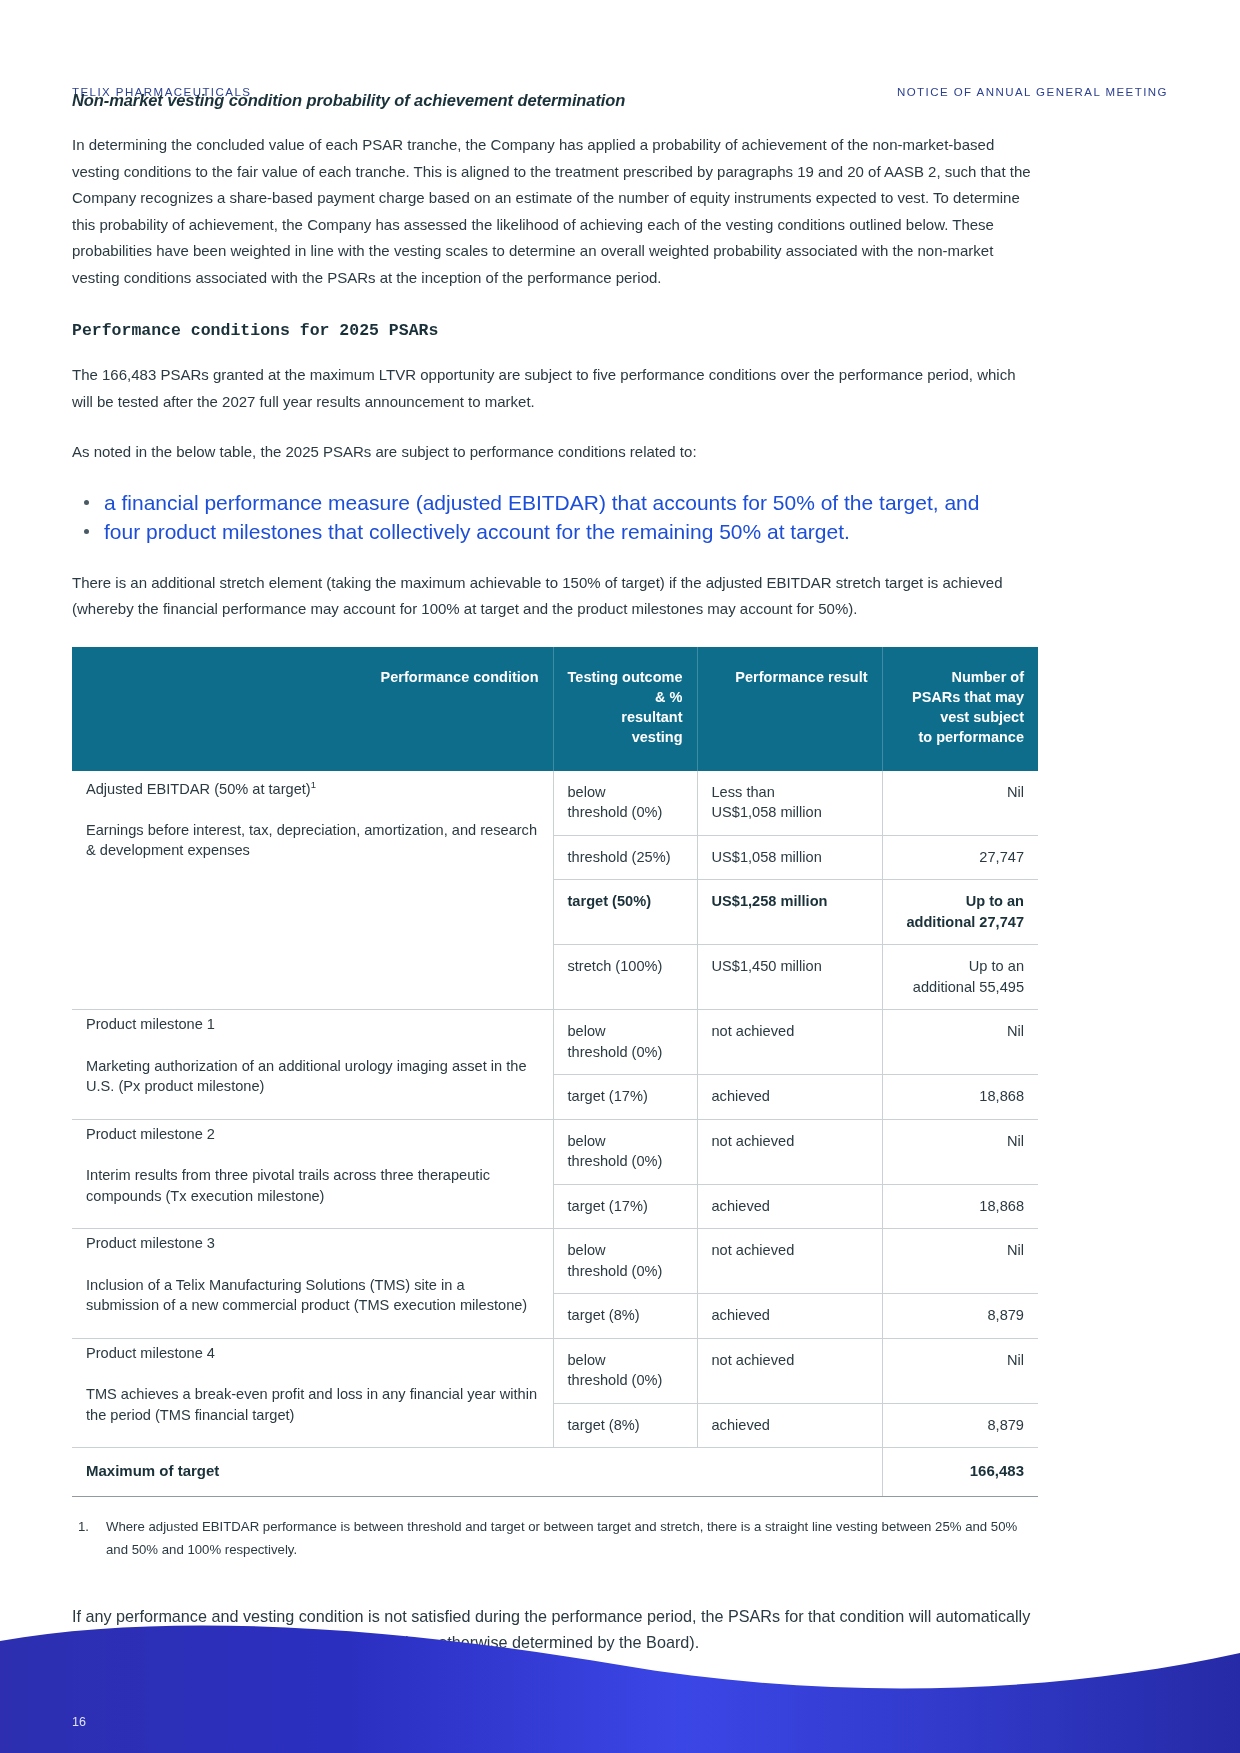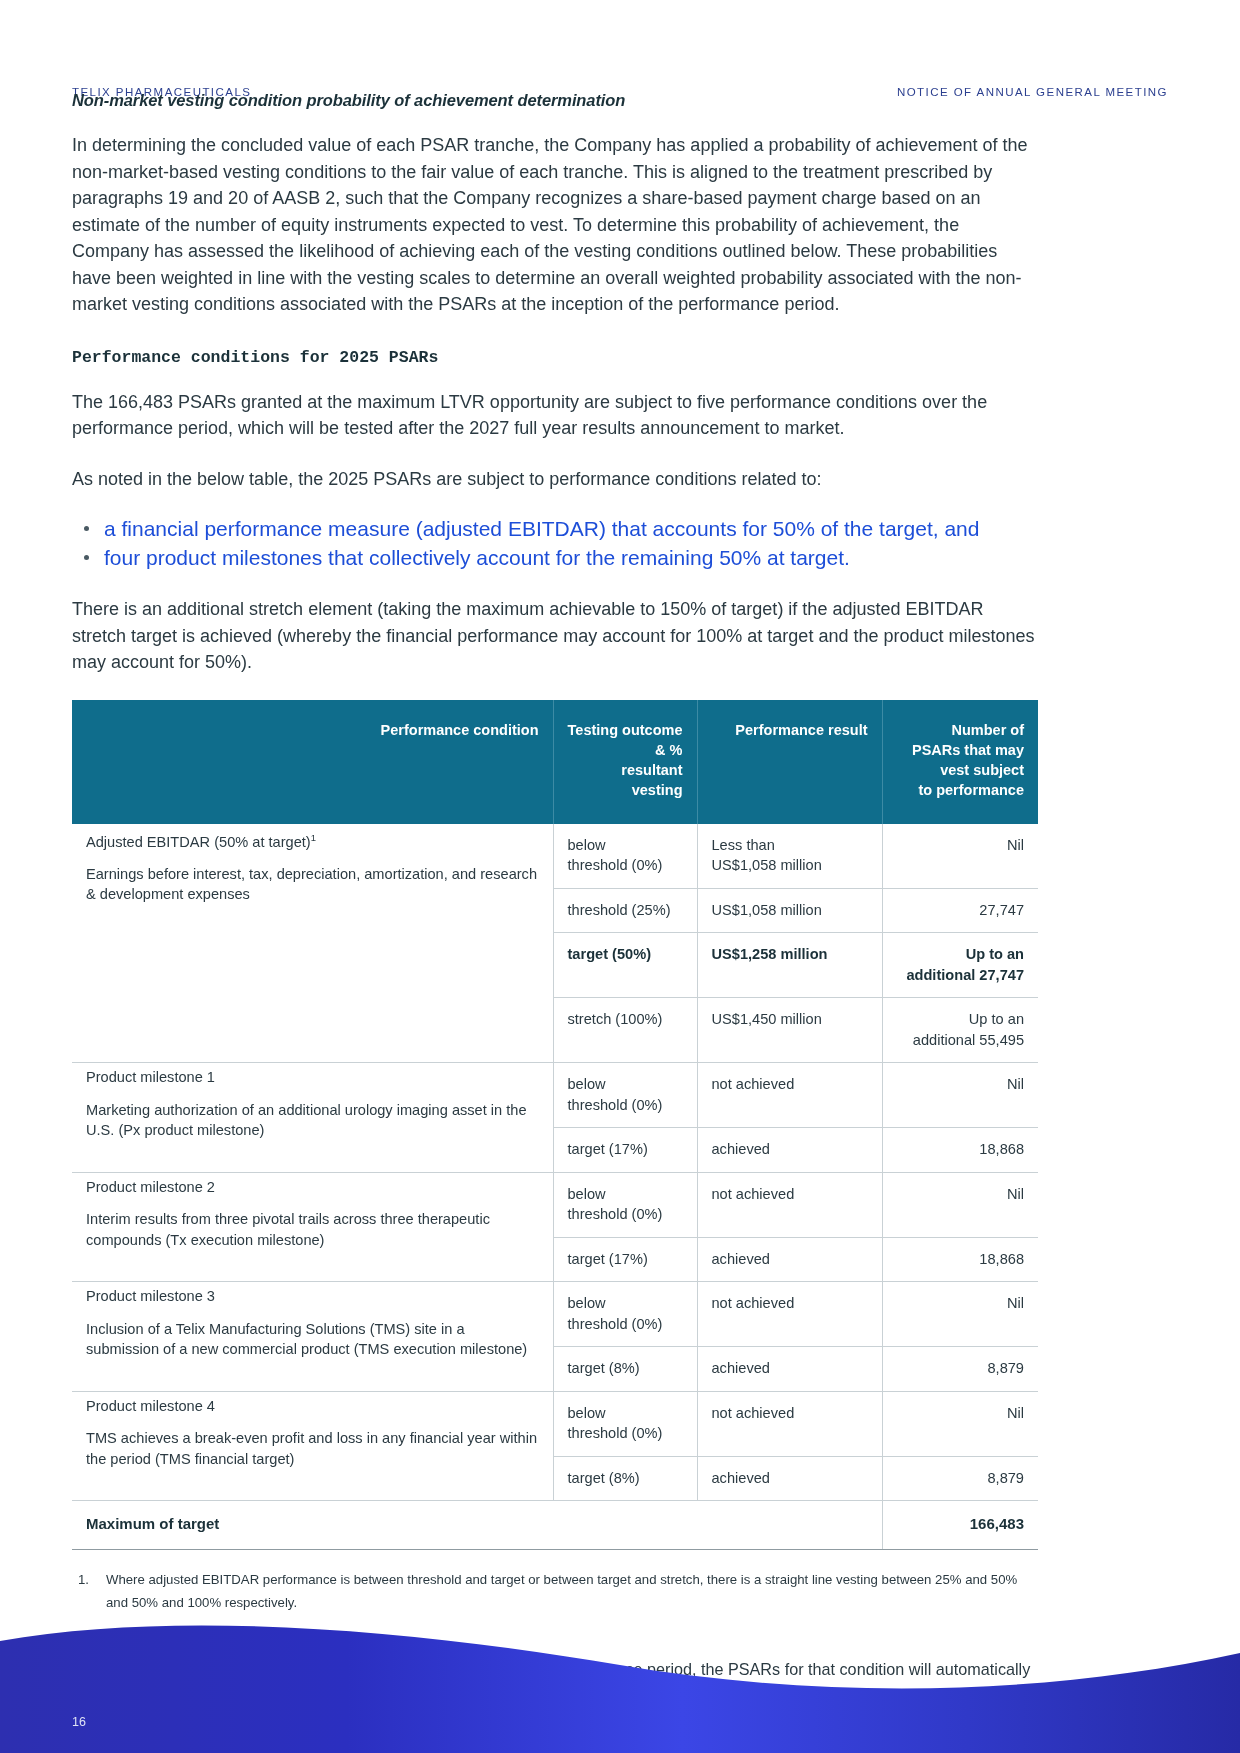--- a/index.html
+++ b/index.html
@@ -58,21 +58,21 @@
 
   h3.sub-head {
     font-size: 16.5px;
     font-weight: bold;
     color: #1b3139;
     margin: 30px 0 22px 0;
     font-family: Liberation Mono, monospace;
   }
 
   p.body {
-    font-size: 18px;
+    font-size: 15px;
     line-height: 26.5px;
     margin: 0 0 24px 0;
     color: #2b3a42;
   }
   p.body.tight { margin-bottom: 22px; }
 
   ul.bullets {
     margin: 0 0 24px 0;
     padding: 0 0 0 28px;
     list-style: none;
@@ -131,21 +131,21 @@
     border-right: 1px solid #c9d1d5;
   }
   table.perf td:last-child { border-right: none; text-align: right; }
   table.perf td.nameCell {
     border-right: 1px solid #c9d1d5;
     padding-top: 4px;
   }
   table.perf td.nameCell .label { display: block; }
   table.perf td.nameCell .desc {
     display: block;
-    margin-top: 12px;
+    margin-top: 21px;
   }
   table.perf td.bold,
   table.perf td.bold span { font-weight: bold; color: #1b3139; }
 
   table.perf tr.group-start td { border-top: 1px solid #8f9ba1; }
 
   table.perf tr.total td {
     font-weight: bold;
     color: #1b3139;
     font-size: 15px;

